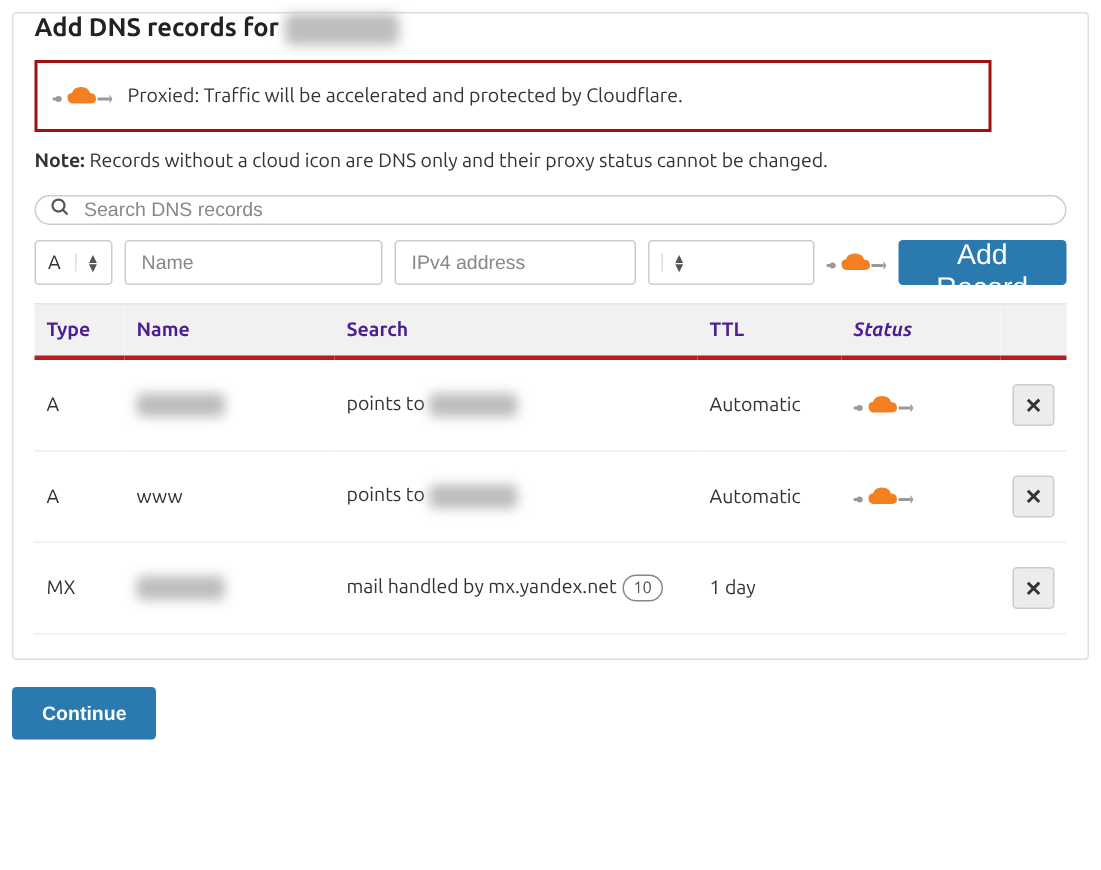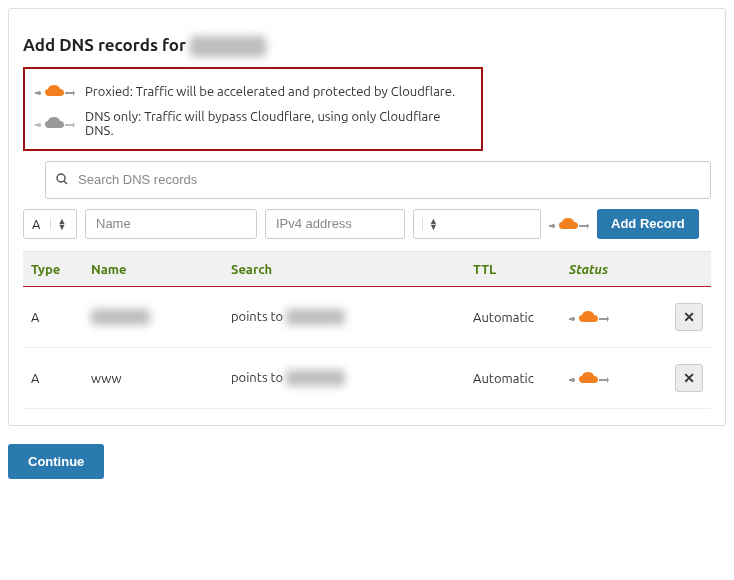--- a/index.html
+++ b/index.html
@@ -8,21 +8,21 @@
     font-family: -apple-system, BlinkMacSystemFont, "Segoe UI", Ubuntu, sans-serif;
     font-size: 13px;
     color: #333;
     background: #fff;
     padding: 8px;
     width: 734px;
   }
   .panel {
     border: 1px solid #ddd;
     border-radius: 3px;
-    padding: 26px 14px 16px;
+    padding: 0 14px 16px;
   }
   h2 {
     margin: 0 0 10px 0;
     font-size: 17px;
     font-weight: 700;
     color: #222;
   }
   .blurspan {
     display:inline-block;
     filter: blur(4px);
@@ -34,38 +34,37 @@
     vertical-align: middle;
   }
   .desc {
     margin: 0 0 10px 0;
     line-height: 1.4;
   }
   .legend {
     border: 2px solid #a01010;
     padding: 8px 10px;
     margin: 6px 0 10px;
-    width: 460px;
+    width: 638px;
   }
   .legend-row {
     display: flex;
     align-items: center;
     gap: 10px;
     padding: 4px 0;
   }
   .cloud-icon { flex: 0 0 auto; display:flex; align-items:center; }
   .note { margin: 6px 0 14px; line-height: 1.4; }
   .note b { font-weight: 700; }
   .search-box {
     display:flex; align-items:center;
-    border: 1px solid #ccc; border-radius: 3px;
-    height: 38px; padding: 0 10px; gap:8px;
+    border: 1px solid #ccc; border-radius: 14px;
+    height: 20px; padding: 0 10px; gap:8px;
     margin-bottom: 10px;
     color:#777;
-    margin-left:22px;
   }
   .search-box input {
     flex:1; border:none; outline:none; font-size:13px; color:#333;
     background: transparent;
   }
   .search-box input::placeholder { color:#888; }
   .controls {
     display:flex; align-items:center; gap:8px;
     margin-bottom: 12px;
   }
@@ -86,35 +85,35 @@
   .txt {
     border:1px solid #ccc; border-radius:3px;
     height:30px; padding:0 10px;
     font-size:13px; color:#333;
     background:#fff;
   }
   .txt::placeholder { color:#888; }
   .btn-primary {
     background:#2a7ab0; color:#fff; border:none;
     border-radius:3px; height:30px; padding:0 14px;
-    font-size:13px; cursor:pointer;font-weight:bold;
+    font-size:19px; cursor:pointer;
   }
   .btn-continue {
     background:#2a7ab0; color:#fff; border:none;
     border-radius:3px; padding:10px 20px;
     font-size:13px; font-weight:600; cursor:pointer;
     margin-top: 18px;
   }
   table.records {
     width:100%; border-collapse: collapse; font-size:13px;
   }
   table.records thead th {
-    text-align:left; font-weight:700; color:#4d7c0f;
+    text-align:left; font-weight:700; color:#4c1d95;
     background:#f1f1f1; padding:10px 8px;
-    border-top:1px solid #e5e5e5; border-bottom:1px solid #b91c1c;
+    border-top:1px solid #e5e5e5; border-bottom:3px solid #b91c1c;
   }
   table.records tbody td {
     padding:16px 8px; border-bottom:1px solid #eee;
     vertical-align: middle;
   }
   .badge {
     display:inline-block; border:1px solid #888; border-radius:10px;
     font-size:11px; padding:0 6px; margin-left:4px; line-height:16px;
     color:#555;
   }
@@ -148,55 +147,46 @@
         <svg width="40" height="20" viewBox="0 0 40 20">
             <line x1="0" y1="12" x2="6" y2="12" stroke="#999" stroke-width="2"></line>
             <circle cx="4" cy="12" r="2" fill="#999"></circle>
             <path d="M14 15 Q10 15 10 11 Q10 8 13 8 Q14 4 19 4 Q24 4 25 8 Q29 8 29 12 Q29 15 25 15 Z" fill="#f38020"></path>
             <line x1="30" y1="12" x2="38" y2="12" stroke="#999" stroke-width="2"></line>
             <polygon points="38,9 40,12 38,15" fill="#999"></polygon>
           </svg>
       </span>
       <span>Proxied: Traffic will be accelerated and protected by Cloudflare.</span>
     </div>
-    <div class="legend-row">
-      <span class="cloud-icon">
-        <svg width="40" height="20" viewBox="0 0 40 20">
-            <line x1="0" y1="12" x2="6" y2="12" stroke="#bbb" stroke-width="2"></line>
-            <circle cx="4" cy="12" r="2" fill="#bbb"></circle>
-            <path d="M14 15 Q10 15 10 11 Q10 8 13 8 Q14 4 19 4 Q24 4 25 8 Q29 8 29 12 Q29 15 25 15 Z" fill="#999"></path>
-            <line x1="30" y1="12" x2="38" y2="12" stroke="#bbb" stroke-width="2"></line>
-            <polygon points="38,9 40,12 38,15" fill="#bbb"></polygon>
-          </svg>
-      </span>
-      <span>DNS only: Traffic will bypass Cloudflare, using only Cloudflare DNS.</span>
-    </div>
   </div>
 
+  <p class="note">
+    <b>Note:</b><span> Records without a cloud icon are DNS only and their proxy status cannot be changed.</span>
+  </p>
 
   <div class="search-box">
     <span>
       <svg width="12" height="12" viewBox="0 0 12 12">
           <circle cx="5" cy="5" r="4" fill="none" stroke="#555" stroke-width="1.5"></circle>
           <line x1="8" y1="8" x2="11" y2="11" stroke="#555" stroke-width="1.5"></line>
         </svg>
     </span>
     <input type="text" placeholder="Search DNS records" style="">
   </div>
 
   <div class="controls">
     <div class="sel" style="width:54px">
       <span>A</span>
       <span class="stepper">
           <span>▲</span>
           <span>▼</span>
         </span>
     </div>
     <input class="txt" style="width: 172px;" placeholder="Name">
-    <input class="txt" style="width: 140px;" placeholder="IPv4 address">
+    <input class="txt" style="width: 161px;" placeholder="IPv4 address">
     <div class="sel" style="width:128px">
       <span class="stepper">
           <span>▲</span>
           <span>▼</span>
         </span>
     </div>
     <span class="cloud-icon">
       <svg width="40" height="20" viewBox="0 0 40 20">
           <line x1="0" y1="12" x2="6" y2="12" stroke="#999" stroke-width="2"></line>
           <circle cx="4" cy="12" r="2" fill="#999"></circle>
@@ -257,20 +247,32 @@
                 <polygon points="38,9 40,12 38,15" fill="#999"></polygon>
               </svg>
             </span>
           </td>
           <td class="del-col">
             <div class="del-btn">
               <span>✕</span>
             </div>
           </td>
         </tr>
+        <tr>
+          <td>MX</td>
+          <td><span class="blurspan">██████</span></td>
+          <td>mail handled by mx.yandex.net<span class="badge">10</span></td>
+          <td>1 day</td>
+          <td></td>
+          <td class="del-col">
+            <div class="del-btn">
+              <span>✕</span>
+            </div>
+          </td>
+        </tr>
       </tbody>
   </table>
 </div>
 
 <button class="btn-continue">Continue</button>
 
 
 
 
 </body></html>

